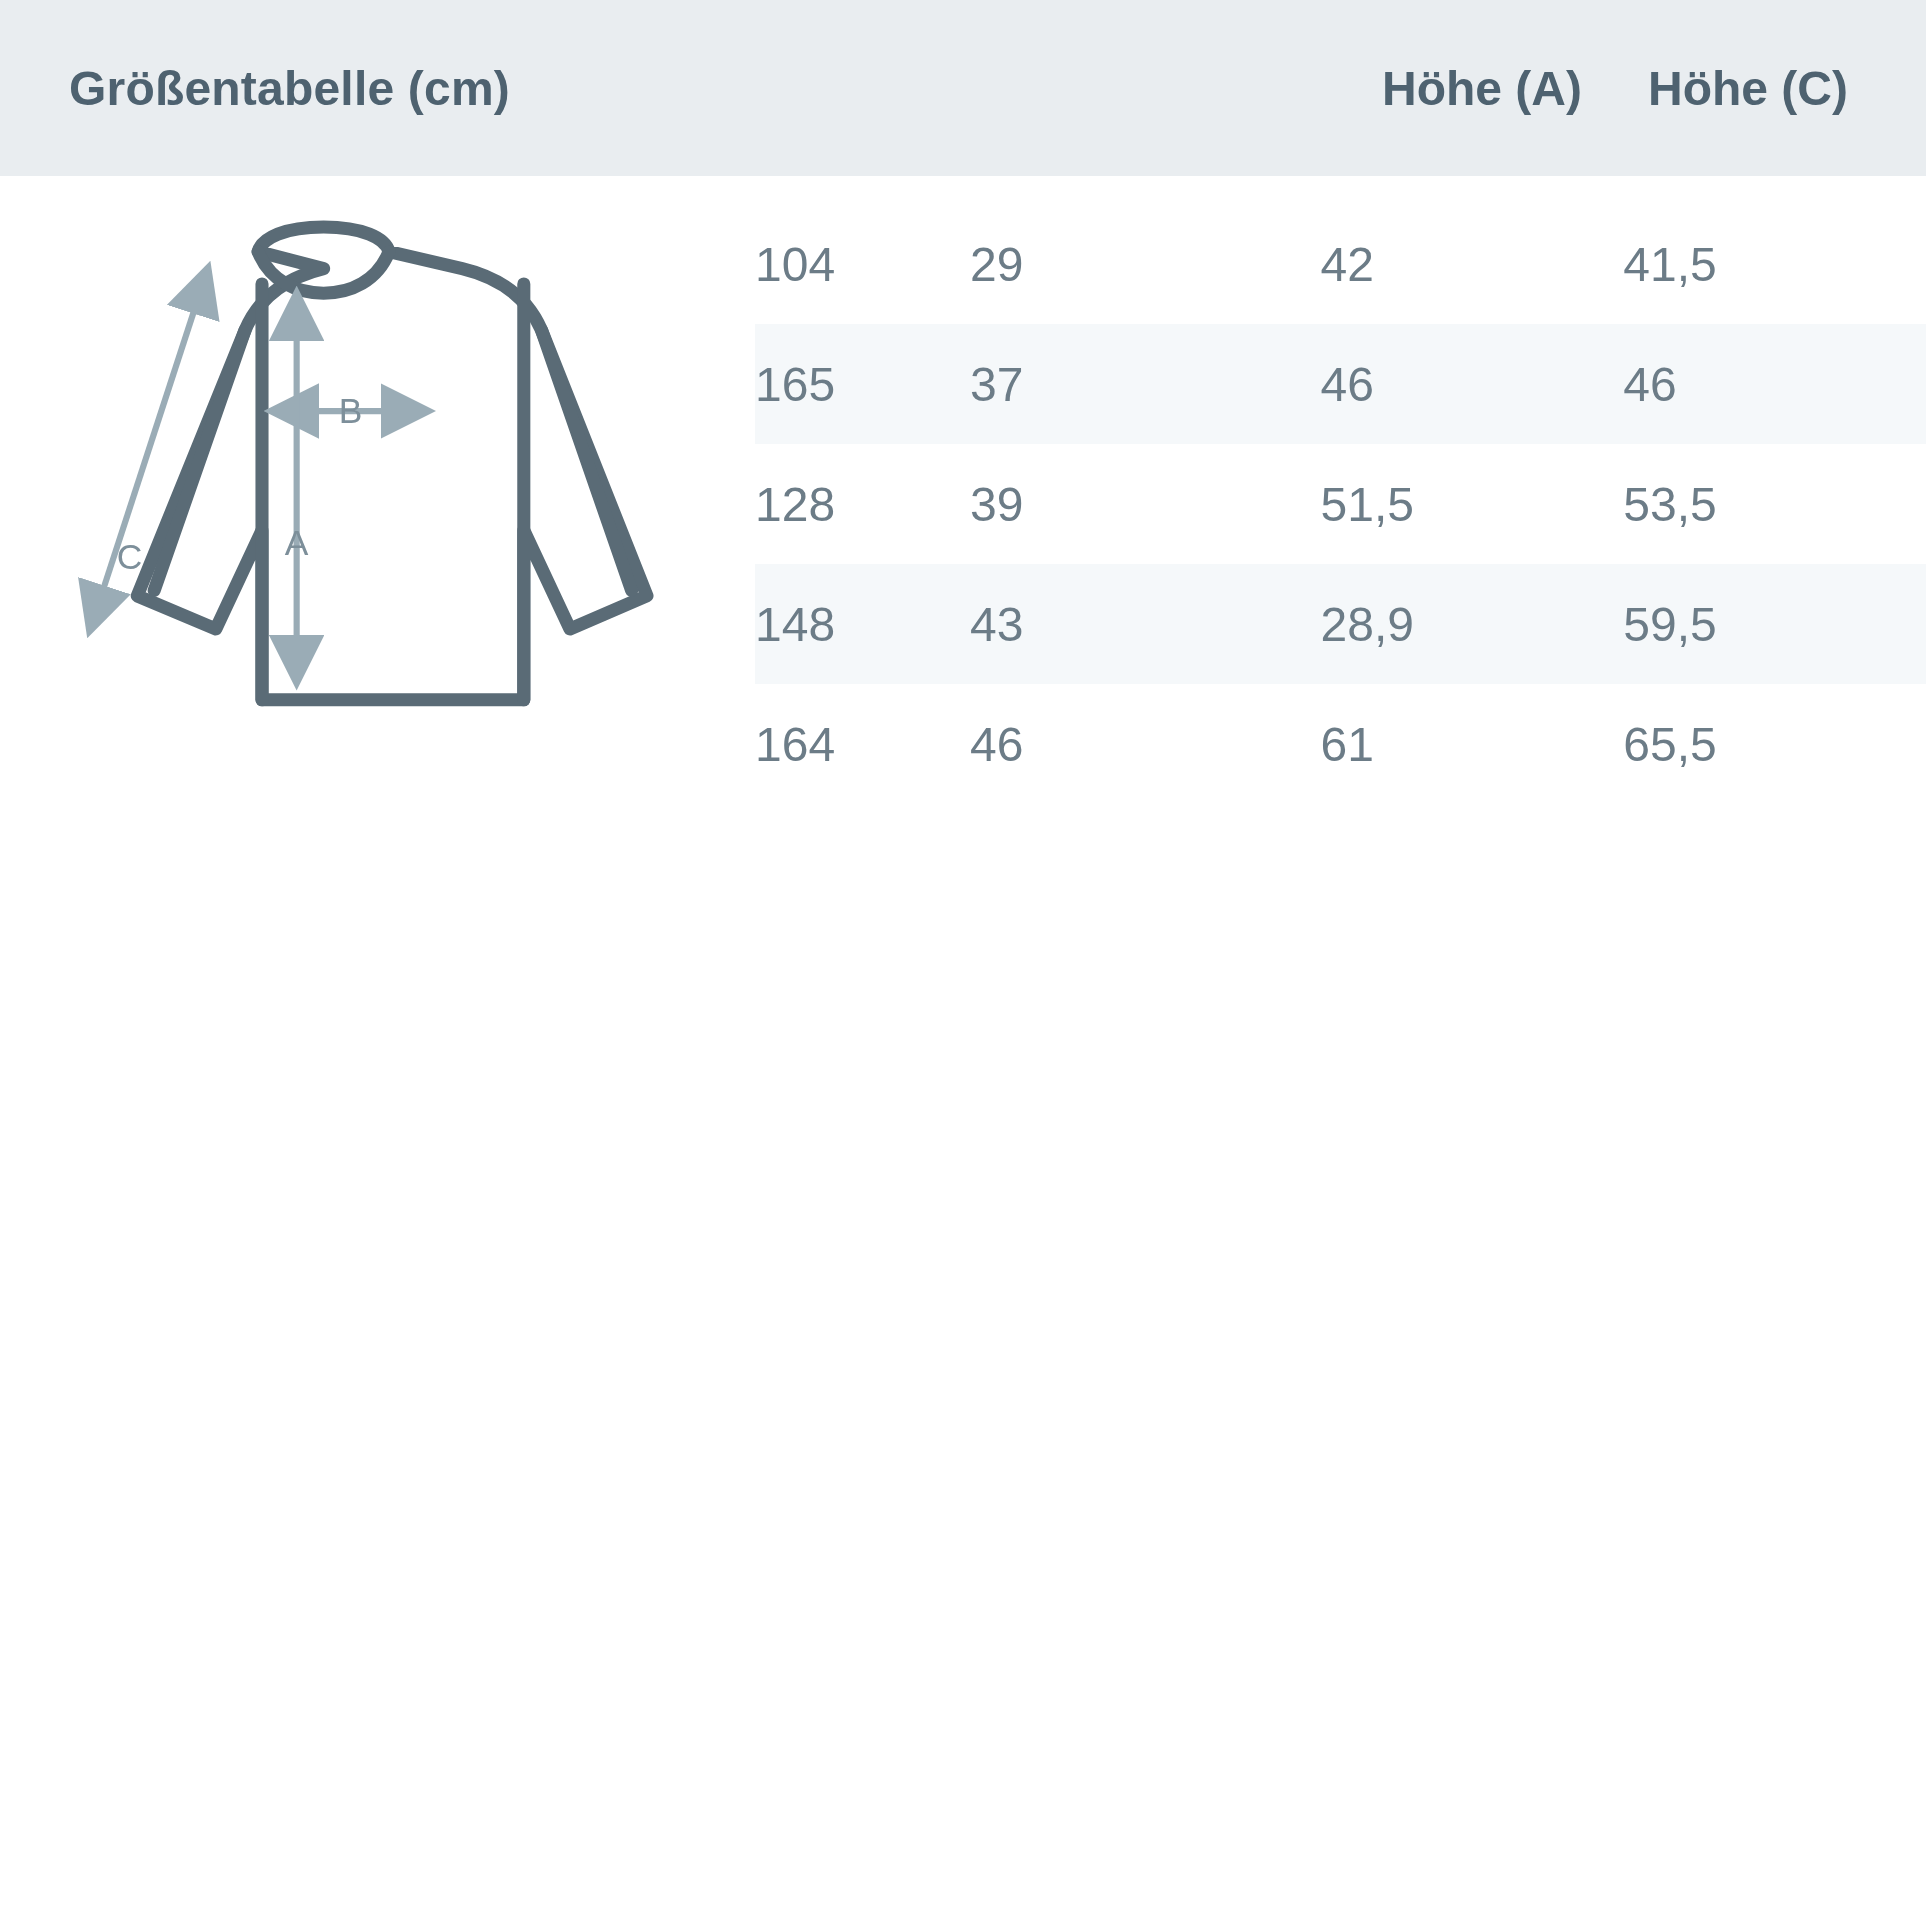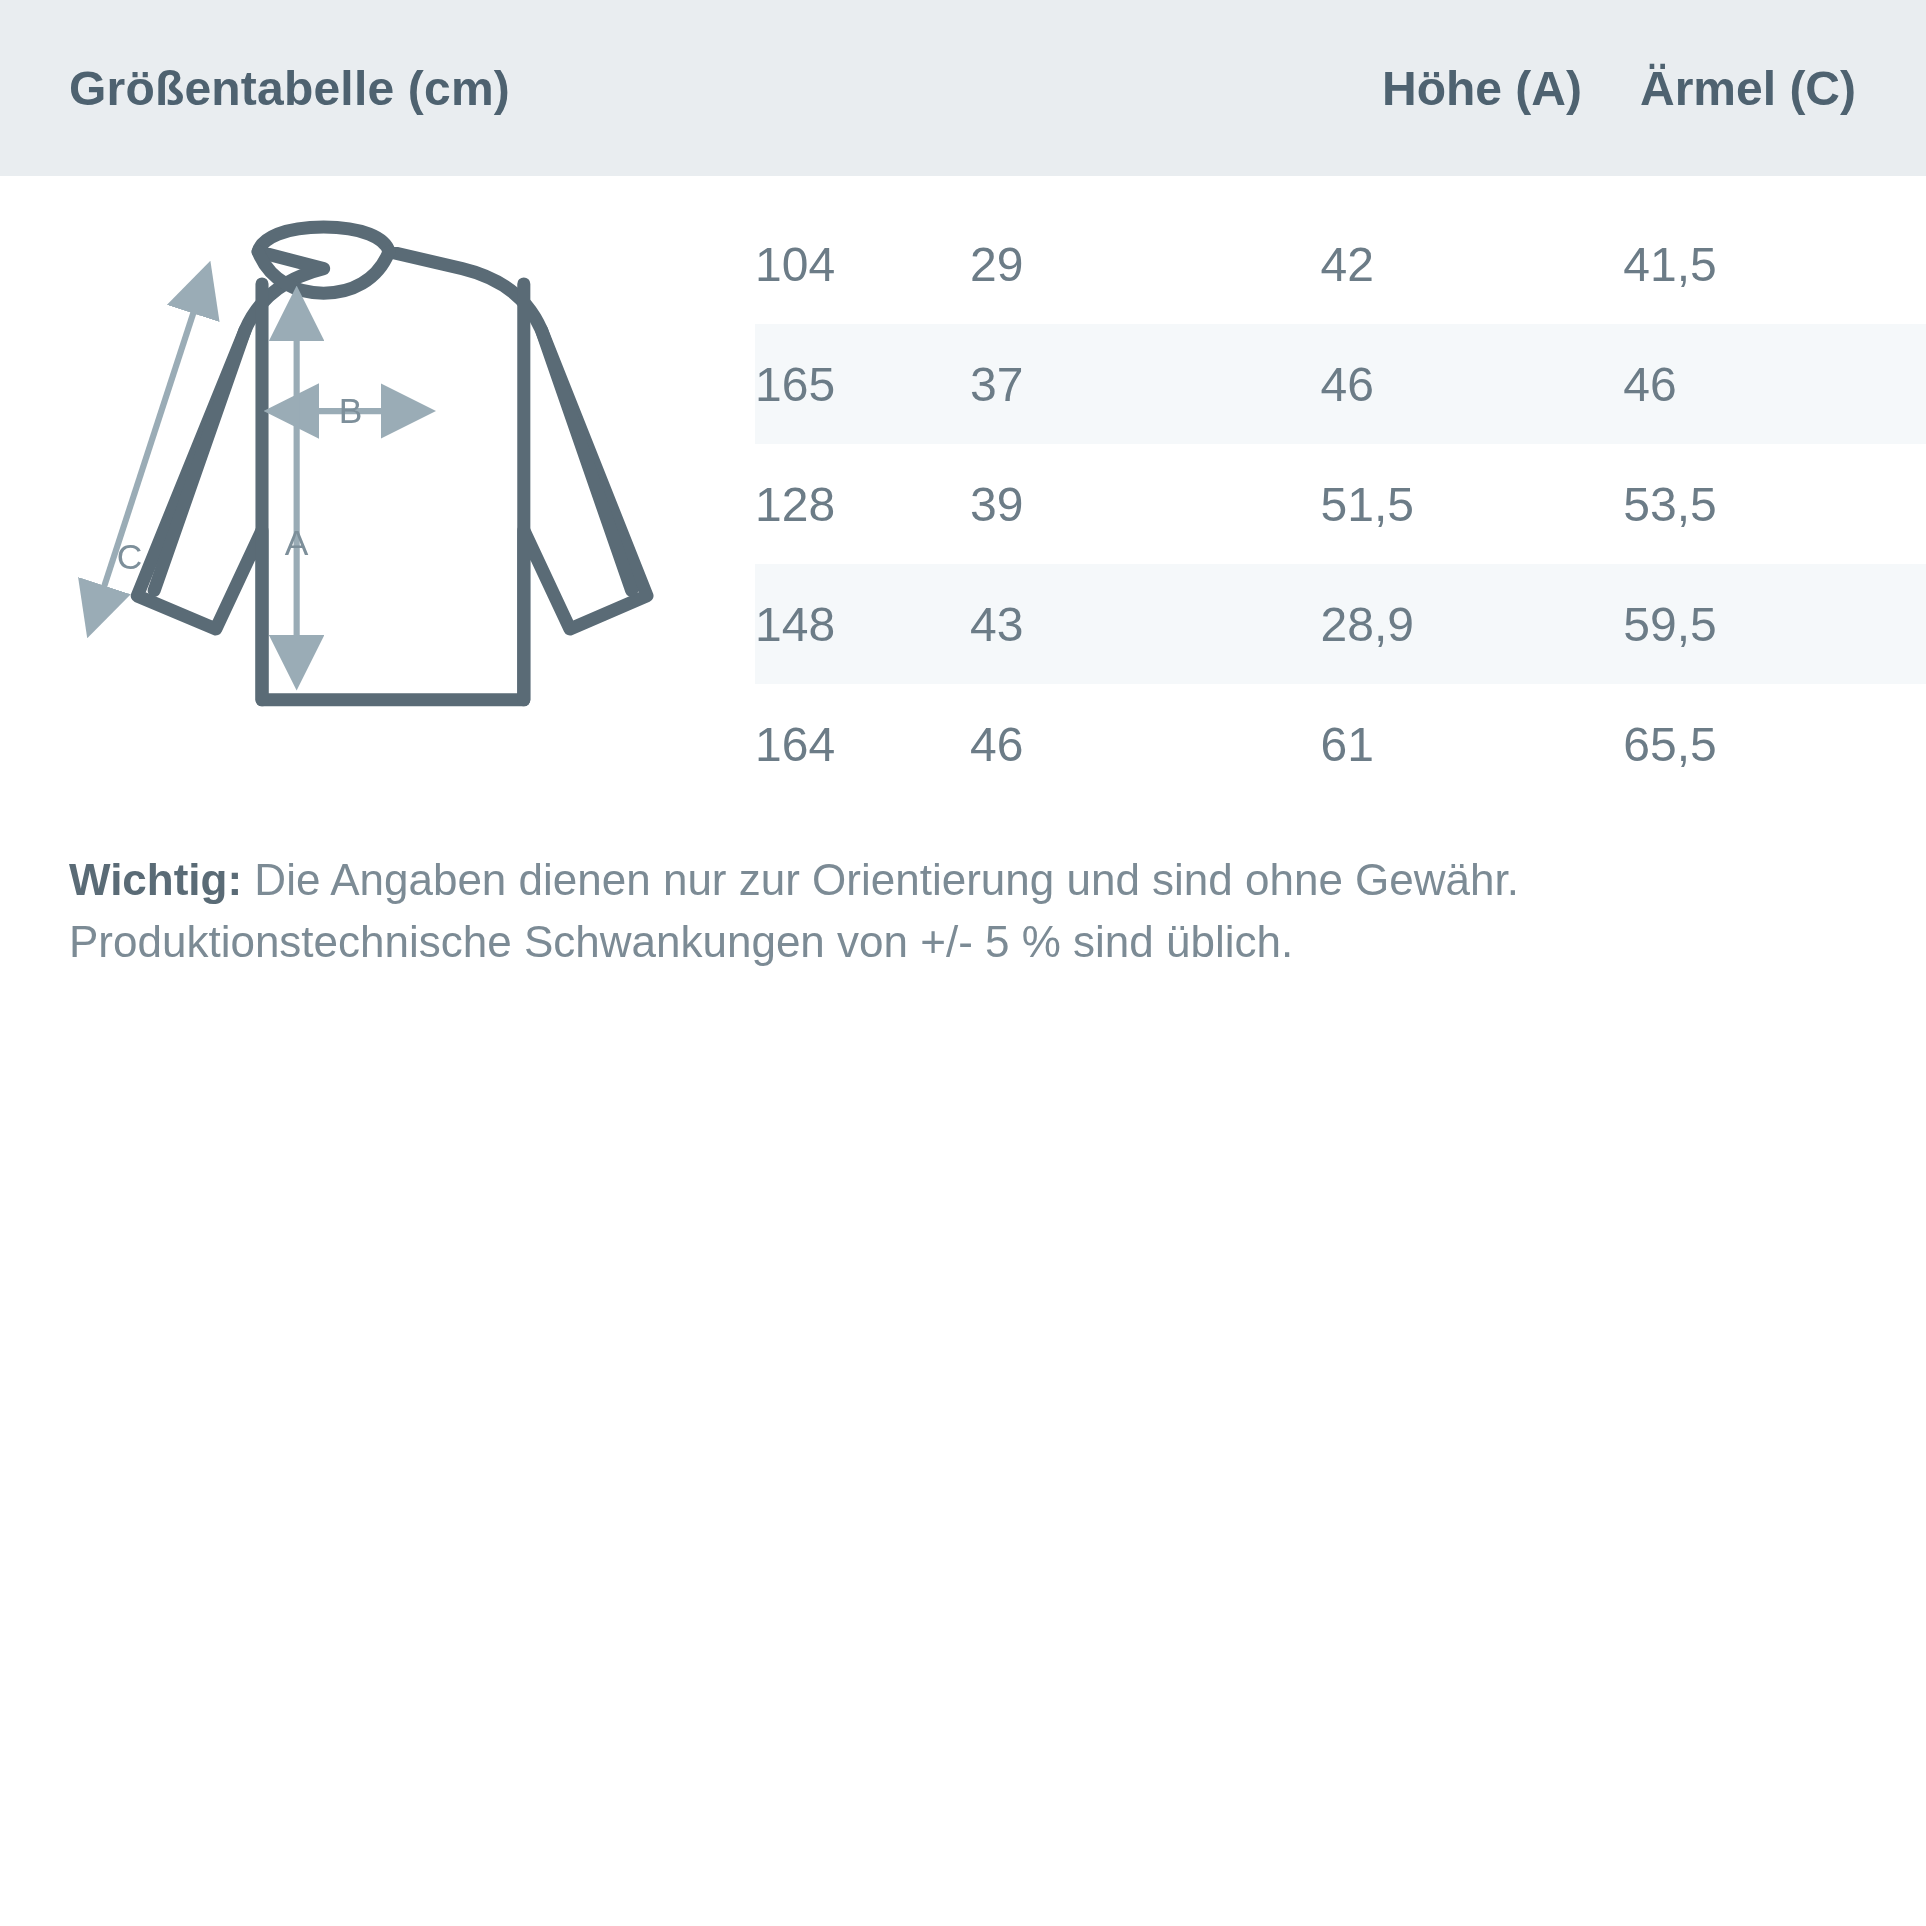--- a/index.html
+++ b/index.html
@@ -113,21 +113,21 @@
 </style>
 </head>
 <body>
 
 <div class="size-chart">
 
   <div class="chart-header">
     <div class="chart-title">Größentabelle (cm)</div>
     <div class="header-cols">
       <div class="header-col c-height">Höhe (A)</div>
-      <div class="header-col c-sleeve">Ärmel (C)</div>
+      <div class="header-col c-sleeve">Höhe (C)</div>
     </div>
   </div>
 
   <div class="chart-body">
 
     <div class="diagram-wrap">
       <svg width="693" height="539" viewBox="0 0 900 700" xmlns="http://www.w3.org/2000/svg">
 
         <g fill="none" stroke="#5a6b76" stroke-width="17" stroke-linejoin="round" stroke-linecap="round">
           <path d="M 295 58
@@ -210,18 +210,15 @@
             <td class="col-b">46</td>
             <td class="col-a">61</td>
             <td class="col-c">65,5</td>
           </tr>
         </tbody>
       </table>
     </div>
 
   </div>
 
-  <div class="chart-note">
-    <b>Wichtig:</b><span> Die Angaben dienen nur zur Orientierung und sind ohne Gewähr. Produktionstechnische Schwankungen von +/- 5 % sind üblich.</span>
-  </div>
 
 </div>
 
 
 </body></html>

